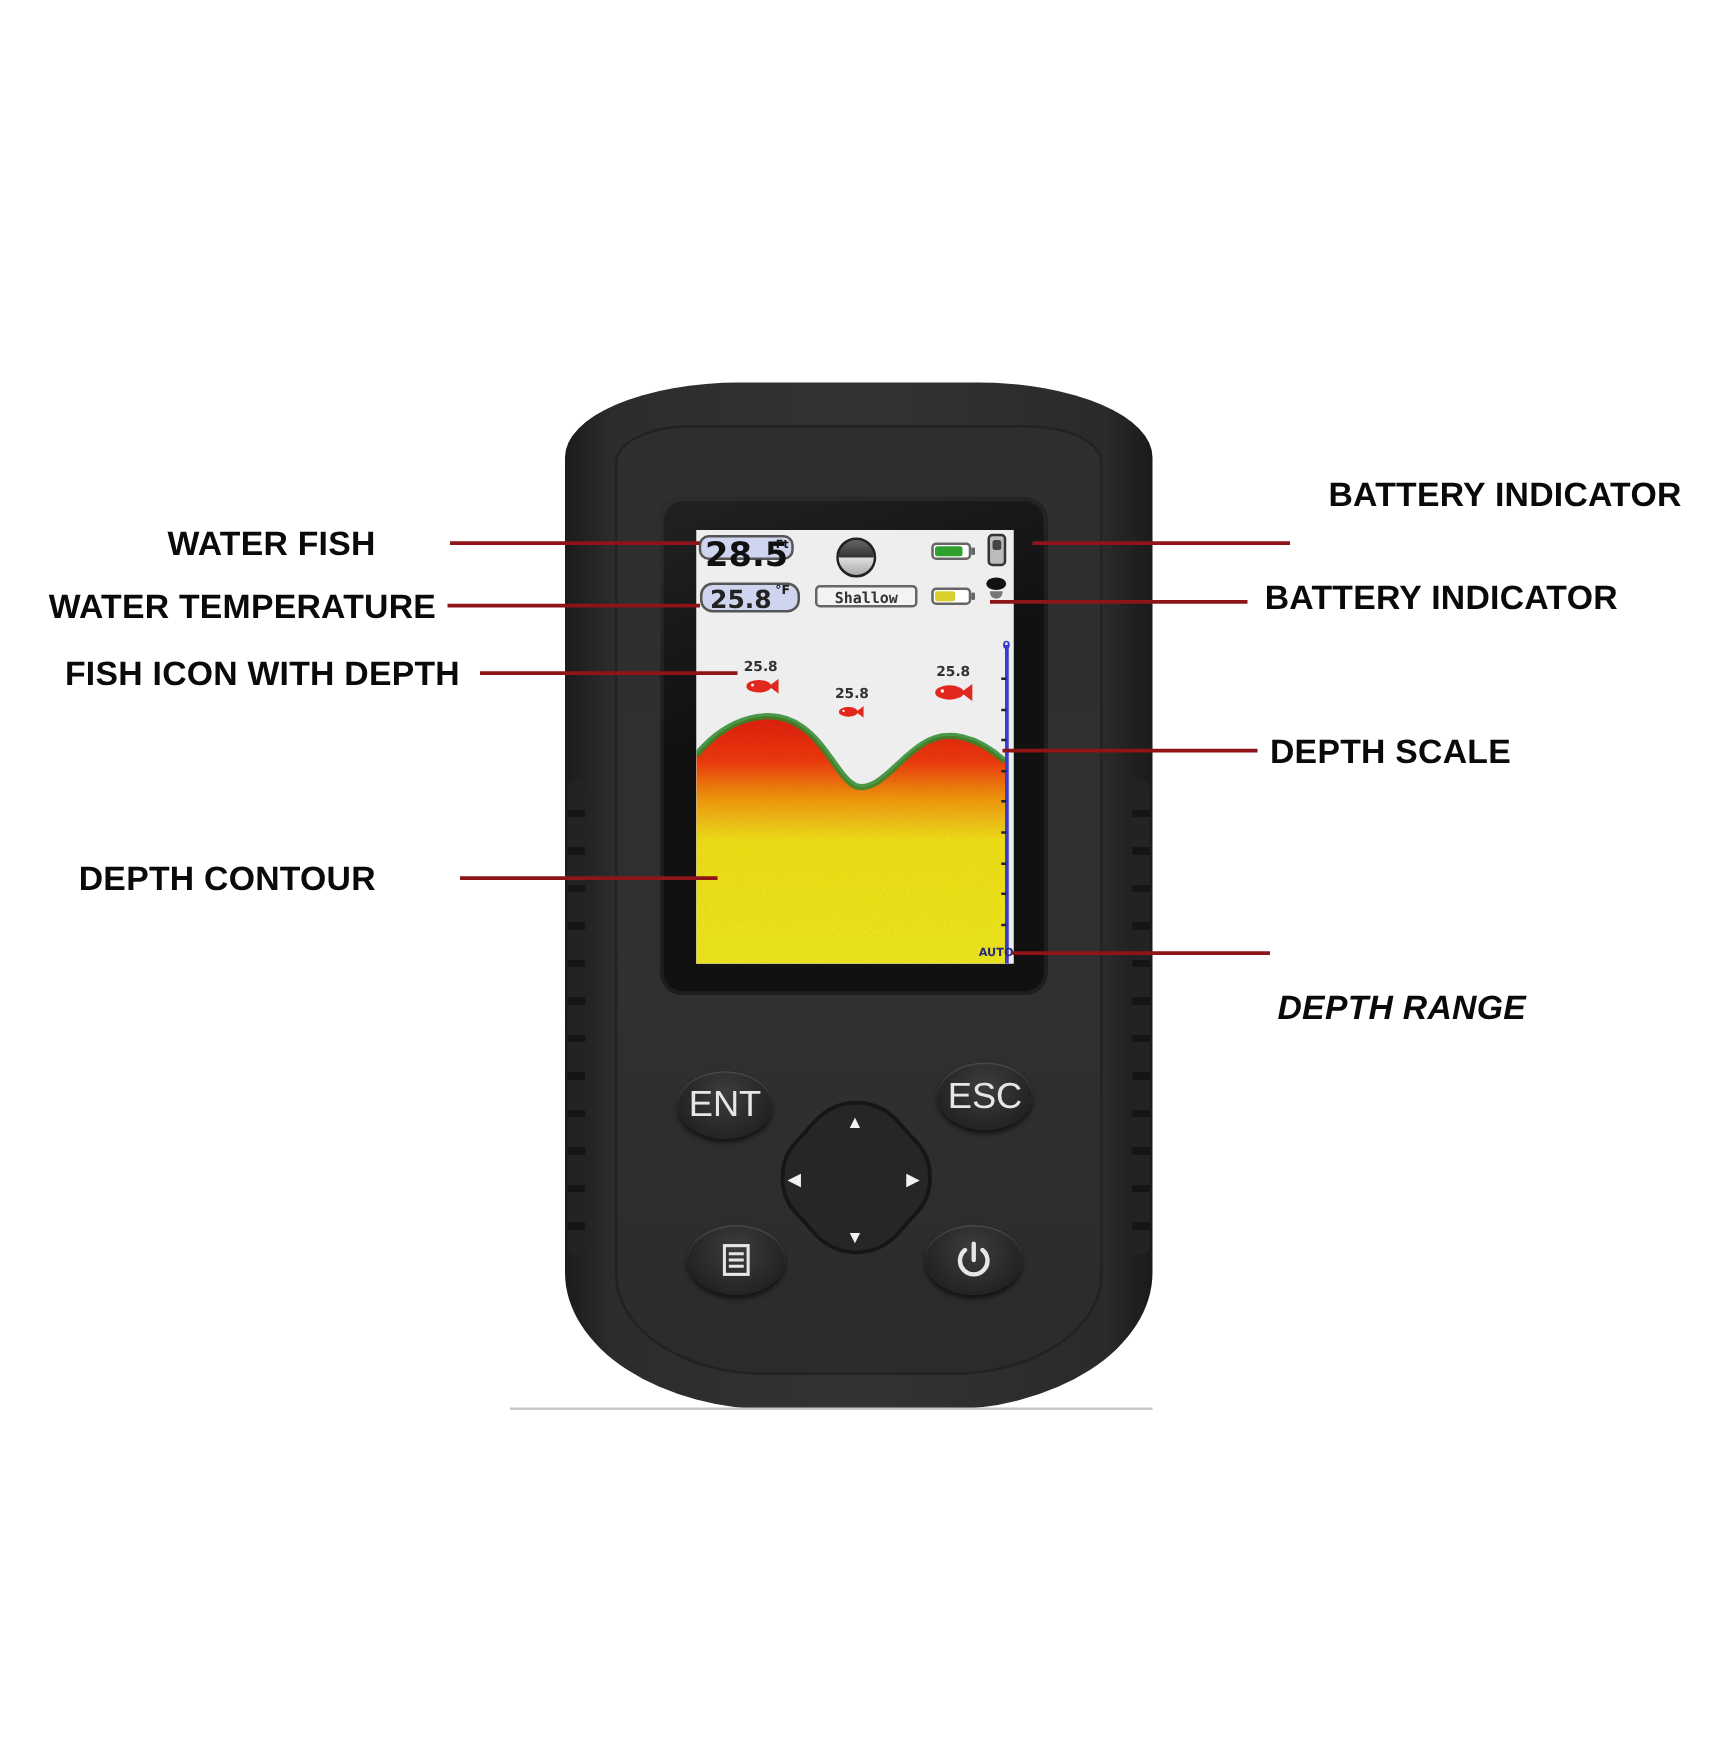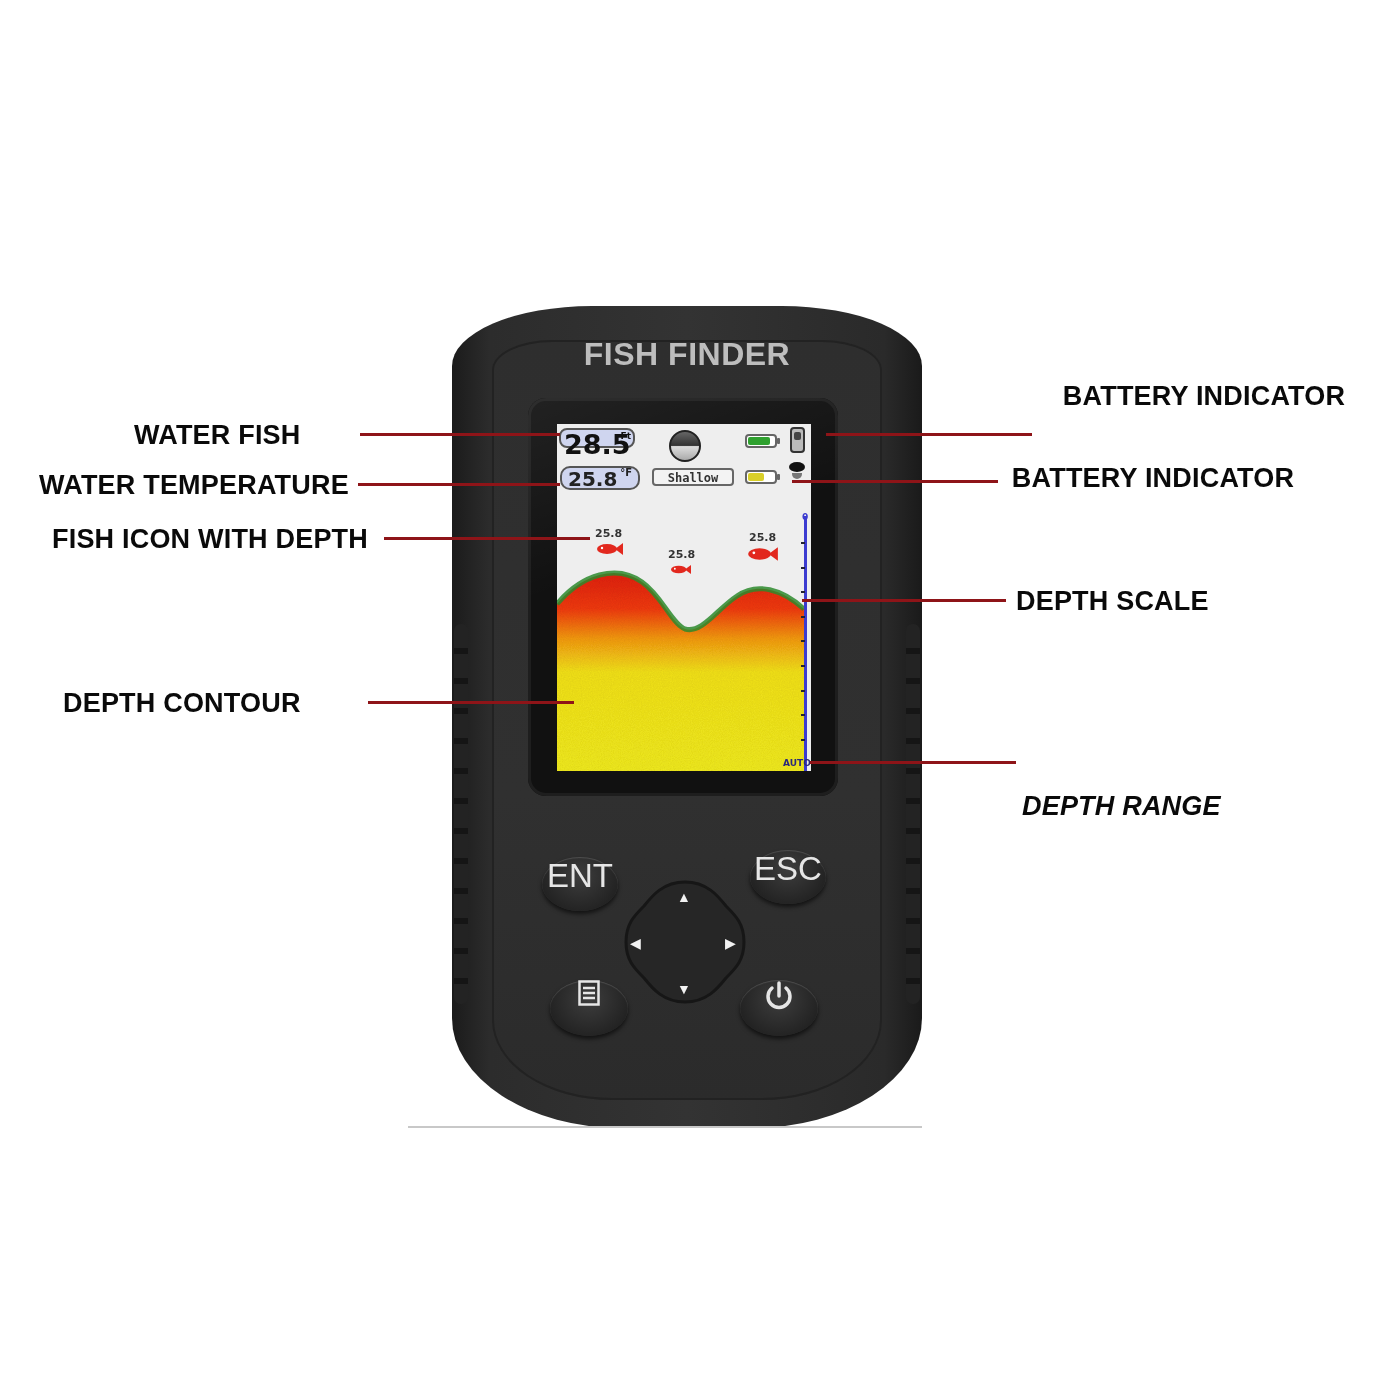--- a/index.html
+++ b/index.html
@@ -36,35 +36,34 @@
 
   .sonar-view { position: absolute; left: 0; top: 0; width: 254px; height: 347px; }
   .scale-bar { position: absolute; left: 247px; top: 92px; width: 3px; height: 255px; background: #3b3bd0; }
   .tick { position: absolute; left: 244px; width: 4px; height: 2px; background: #223; }
   .scale-zero { position: absolute; left: 245px; top: 88px; font-size: 9px; font-weight: bold; color: #3b3bd0; font-family: "DejaVu Sans", sans-serif; }
   .auto-label { position: absolute; left: 214px; top: 334px; font-family: "DejaVu Sans", sans-serif; font-weight: bold; font-size: 9px; color: #2a2a7a; margin-left: 12px; }
   .fish { position: absolute; }
   .fish-depth { position: absolute; font-family: "DejaVu Sans", sans-serif; font-weight: bold; font-size: 11px; color: #333; white-space: nowrap; }
 
   
-  .btn { position: absolute; background: radial-gradient(ellipse at 50% 35%,#3d3d3d,#222 75%); border-radius: 50%; box-shadow: 0 3px 4px rgba(0,0,0,0.6), inset 0 1px 1px rgba(255,255,255,0.15); color: #e6e6e6; font-family: "Liberation Sans", sans-serif; font-size: 33px; text-align: center; display: flex; align-items: flex-start; justify-content: center; }
+  .btn { position: absolute; background: radial-gradient(ellipse at 50% 35%,#3d3d3d,#222 75%); border-radius: 50%; box-shadow: 0 3px 4px rgba(0,0,0,0.6), inset 0 1px 1px rgba(255,255,255,0.15); color: #e6e6e6; font-family: "Liberation Sans", sans-serif; font-size: 29px; text-align: center; display: flex; align-items: center; justify-content: center; }
   .dpad { position: absolute; left: 170px; top: 572px; width: 126px; height: 128px; }
   .dpad-arrow { position: absolute; color: #f2f2f2; font-size: 14px; line-height: 14px; }
 
   .baseline { position: absolute; left: 408px; top: 1126px; width: 514px; height: 2px; background: #c8c8c8; }
 </style>
 </head>
 <body>
 
 <div class="device">
   <div class="shell"></div>
   <div class="grip" style="left:2px; top:318px; height:380px;"></div>
   <div class="grip" style="left:454px; top:318px; height:380px;"></div>
   <div class="face"></div>
-  <div class="brand">FISH FINDER</div>
 
   <div class="bezel">
       <div class="bezel-gloss"></div>
     </div>
 
   <div class="screen">
     <svg class="sonar-view" width="254" height="347" viewBox="0 0 254 347">
       <defs>
         <linearGradient id="bottomGrad" x1="0" y1="0" x2="0" y2="1">
           <stop offset="0" stop-color="#e02010"></stop>

